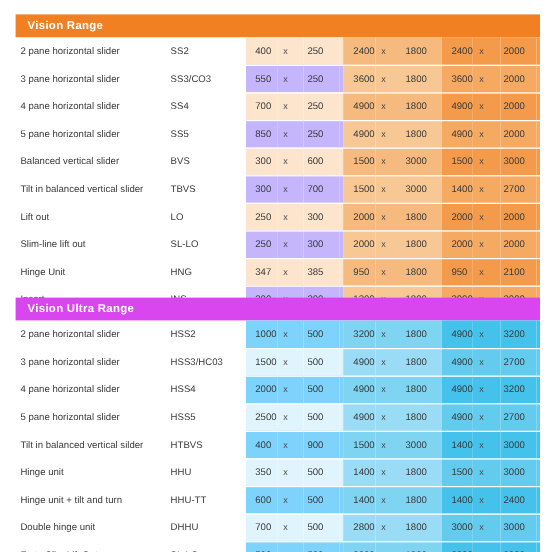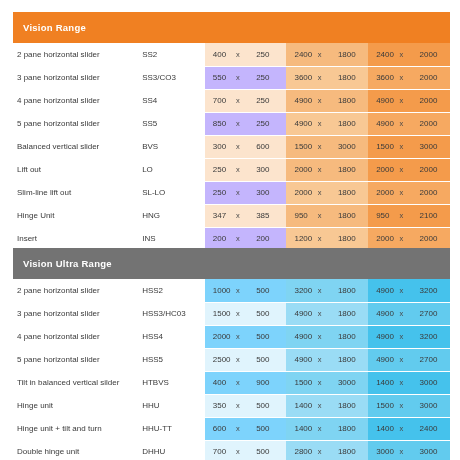--- a/index.html
+++ b/index.html
@@ -9,33 +9,33 @@
     font-family: "Liberation Sans", sans-serif;
     overflow: hidden;
   }
   .page { position: relative; width: 460px; height: 460px; }
 
   .table-block { position: absolute; left: 13px; width: 437px; }
   #block-orange { top: 12px; }
   #block-blue   { top: 248px; }
 
   .section-header {
-    height: 31px;
+    height: 19px;
     display: flex;
     align-items: center;
     padding-left: 10px;
   }
   .section-header .title {
     font-size: 9.5px;
     font-weight: bold;
     color: #ffffff;
     letter-spacing: 0.25px;
   }
   #block-orange .section-header { background: #f08022; }
-  #block-blue   .section-header { background: #737373; }
+  #block-blue   .section-header { background: #d946ef; }
 
   table.spec { width: 437px; border-collapse: collapse; table-layout: fixed; }
   table.spec td {
     height: 23px;
     font-size: 8px;
     color: #3a3a3a;
     vertical-align: middle;
     padding: 0;
     border-bottom: 1px solid #ffffff;
   }
@@ -149,20 +149,36 @@
             <td class="c-gap o1"></td>
             <td class="n-a o2">1500</td>
             <td class="n-x o2"><span class="xm">x</span></td>
             <td class="n-b o2">3000</td>
             <td class="c-gap o2"></td>
             <td class="n-a o3">1500</td>
             <td class="n-x o3"><span class="xm">x</span></td>
             <td class="n-b o3">3000</td>
             <td class="c-gap o3"></td>
           </tr>
+          <tr class="rowlite">
+            <td class="c-name">Tilt in balanced vertical slider</td>
+            <td class="c-code">TBVS</td>
+            <td class="n-a o1">300</td>
+            <td class="n-x o1"><span class="xm">x</span></td>
+            <td class="n-b o1">700</td>
+            <td class="c-gap o1"></td>
+            <td class="n-a o2">1500</td>
+            <td class="n-x o2"><span class="xm">x</span></td>
+            <td class="n-b o2">3000</td>
+            <td class="c-gap o2"></td>
+            <td class="n-a o3">1400</td>
+            <td class="n-x o3"><span class="xm">x</span></td>
+            <td class="n-b o3">2700</td>
+            <td class="c-gap o3"></td>
+          </tr>
           <tr>
             <td class="c-name">Lift out</td>
             <td class="c-code">LO</td>
             <td class="n-a o1">250</td>
             <td class="n-x o1"><span class="xm">x</span></td>
             <td class="n-b o1">300</td>
             <td class="c-gap o1"></td>
             <td class="n-a o2">2000</td>
             <td class="n-x o2"><span class="xm">x</span></td>
             <td class="n-b o2">1800</td>

